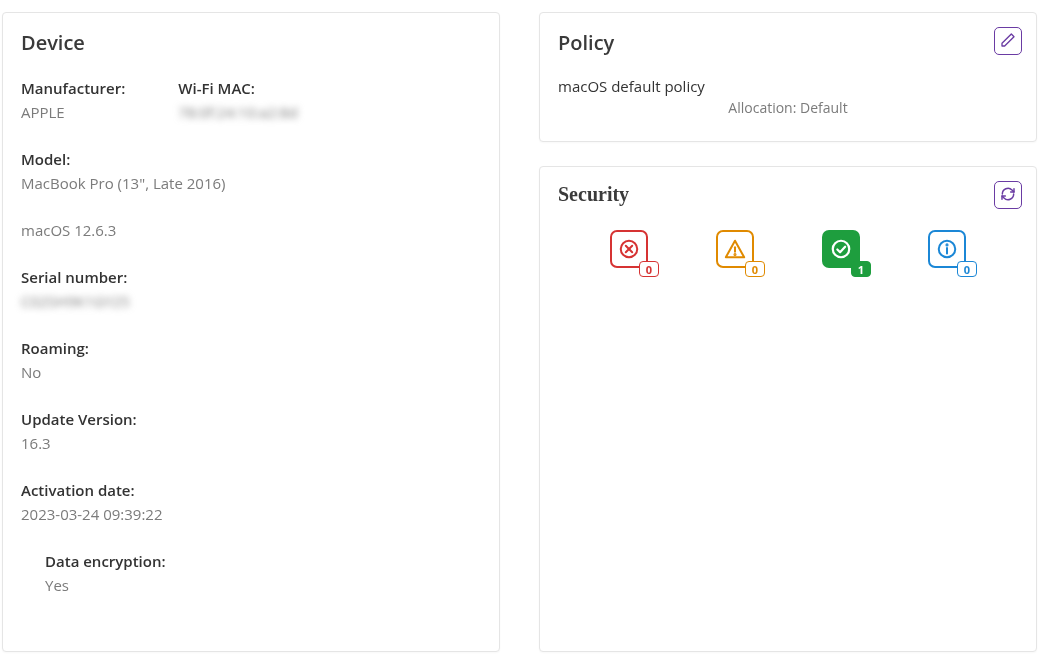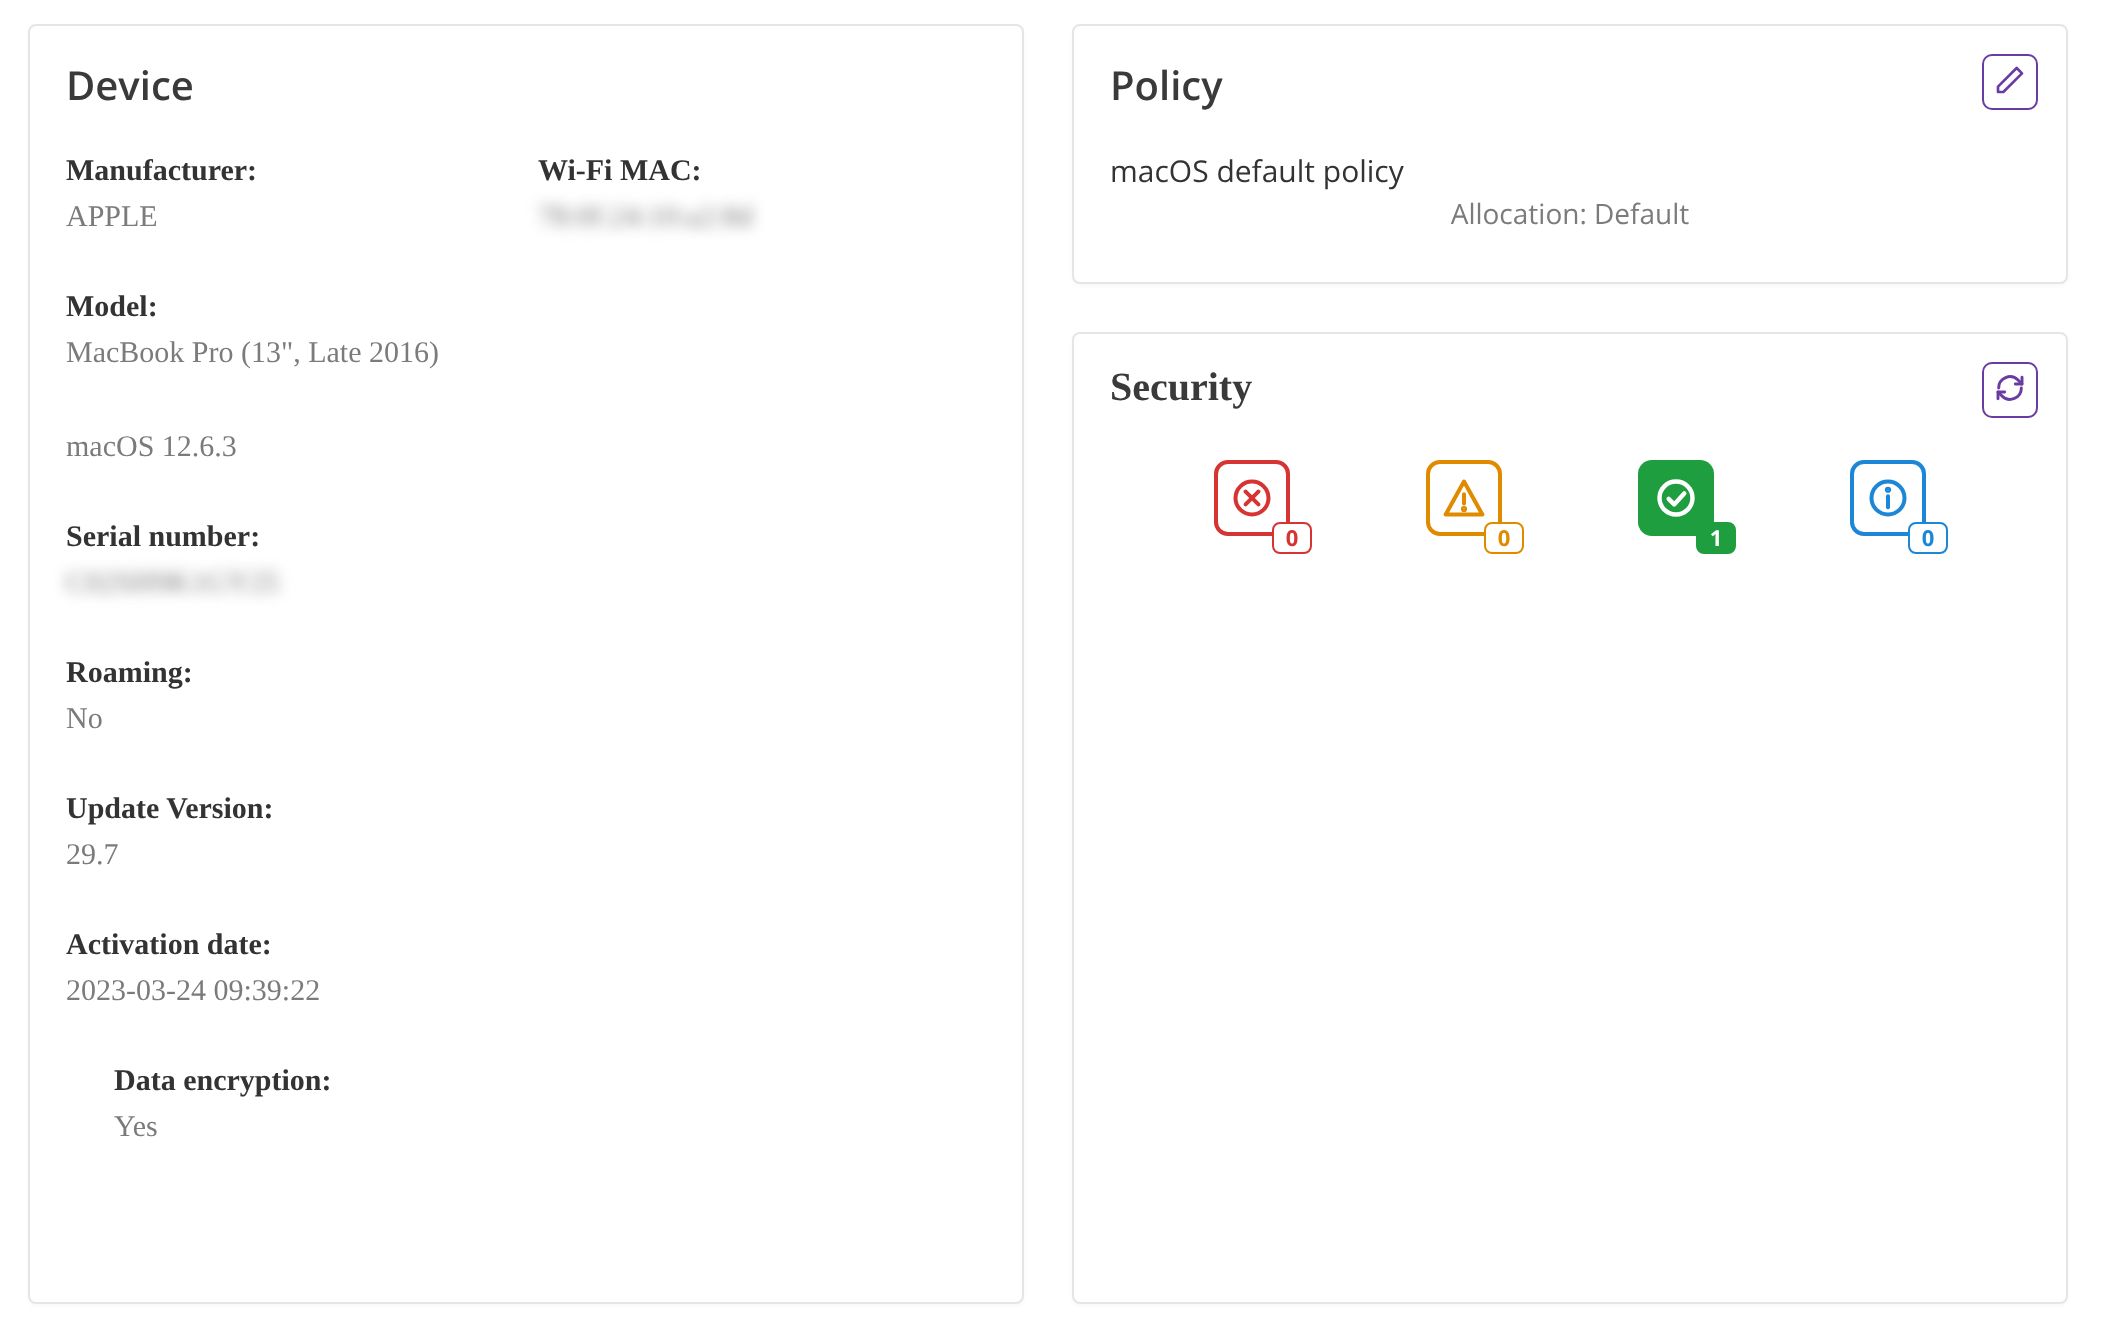--- a/index.html
+++ b/index.html
@@ -17,23 +17,23 @@
     margin: 0;
     padding: 0;
     font-family: "Segoe UI", "Open Sans", Arial, sans-serif;
     font-size: 14px;
     color: var(--text-dark);
     background: #ffffff;
   }
   .page {
     width: 1052px;
     height: 664px;
-    padding: 12px 14px;
-    display: flex;
-    gap: 24px;
+    padding: 12px 2px;
+    display: flex;
+    gap: 39px;
     align-items: flex-start;
   }
   .col {
     display: flex;
     flex-direction: column;
     gap: 24px;
   }
   .col-left { width: 498px; }
   .col-right { width: 498px; }
   .card {
@@ -47,23 +47,22 @@
   .card-title {
     font-size: 20px;
     font-weight: 600;
     color: #3a3a3a;
     margin: 0 0 22px 0;
   }
   
   .device-card { height: 640px; }
   .device-body {
     display: grid;
-    grid-template-columns: 1fr 1fr;
+    grid-template-columns: 1fr 1fr 1fr;
     column-gap: 12px;
-    font-family: Liberation Serif, serif;
   }
   .field {
     margin-bottom: 26px;
   }
   .field-label {
     font-size: 15px;
     font-weight: 600;
     color: #333;
     margin-bottom: 4px;
   }
@@ -199,21 +198,21 @@
           <div class="field-value blurred">C02SH9K1GY25</div>
         </div>
 
         <div class="field span2">
           <div class="field-label">Roaming:</div>
           <div class="field-value">No</div>
         </div>
 
         <div class="field span2">
           <div class="field-label">Update Version:</div>
-          <div class="field-value">29.7</div>
+          <div class="field-value">16.3</div>
         </div>
 
         <div class="field span2">
           <div class="field-label">Activation date:</div>
           <div class="field-value">2023-03-24 09:39:22</div>
         </div>
 
         <div class="field span2" style="margin-bottom:0;margin-left:24px;">
           <div class="field-label">Data encryption:</div>
           <div class="field-value">Yes</div>

